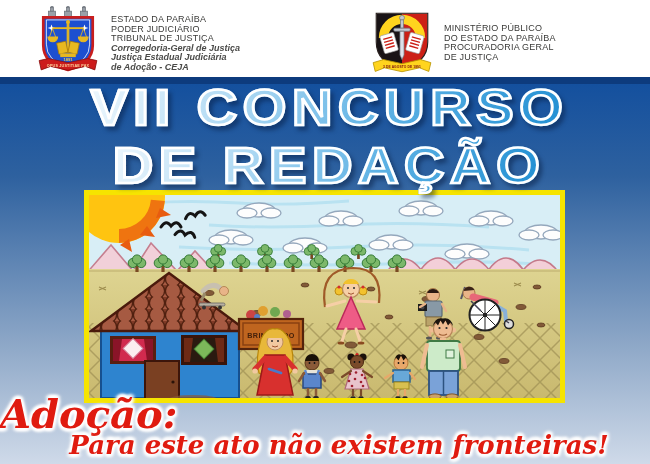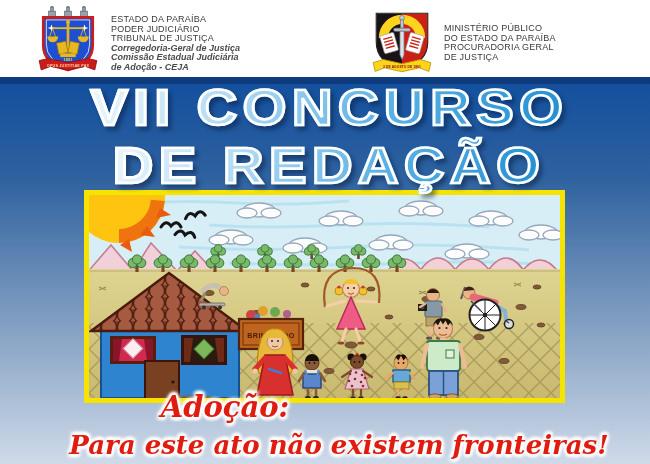--- a/index.html
+++ b/index.html
@@ -35,21 +35,21 @@
   }
   .drawing-frame svg{display:block;}
   
   .tagline{position:absolute;left:0;top:0;width:650px;height:464px;pointer-events:none;z-index:3;}
   .tagline-1,.tagline-2{
     position:absolute;font-family:"DejaVu Serif","Liberation Serif",serif;
     font-style:italic;font-weight:bold;color:#e01b10;
     text-shadow:0 0 3px #fff,0 0 6px #fff,2px 2px 3px #fff,-2px -2px 3px #fff,2px -2px 3px #fff,-2px 2px 3px #fff,0 3px 3px #fff,0 -3px 3px #fff;
     white-space:nowrap;
   }
-  .tagline-1{top:390px;left:0;width:450px;text-align:center;font-size:29px;}
+  .tagline-1{top:390px;left:0;width:450px;text-align:left;font-size:40px;}
   .tagline-2{top:430px;left:0;width:650px;text-align:center;font-size:26px;transform:translateX(14px);}
 </style>
 </head>
 <body>
 
 <div class="poster">
 
   <div class="header">
 
     <div class="org org-left">
@@ -84,21 +84,21 @@
         </g>
         <text x="30" y="53.4" font-size="4" font-weight="bold" fill="#f5ce4a" text-anchor="middle">1891</text>
         <path d="M2,53 L11,51 L30,55 L49,51 L58,53 L56,62 L47,58.6 L30,62.4 L13,58.6 L4,62 Z" fill="#cc1b1b" stroke="#8a0f0f" stroke-width="0.8"></path>
         <text x="30" y="59.4" font-size="3.6" font-weight="bold" fill="#ffd9a0" text-anchor="middle" letter-spacing="0.2">OPUS JUSTITIAE PAX</text>
       </svg>
       <div class="org-text">
         <div class="org-line">ESTADO DA PARAÍBA</div>
         <div class="org-line">PODER JUDICIÁRIO</div>
         <div class="org-line">TRIBUNAL DE JUSTIÇA</div>
         <div class="org-subline">Corregedoria-Geral de Justiça</div>
-        <div class="org-subline">Comissão Estadual Judiciária</div>
+        <div class="org-subline">Justiça Estadual Judiciária</div>
         <div class="org-subline">de Adoção - CEJA</div>
       </div>
     </div>
 
     <div class="org org-right">
       <svg width="62" height="68" viewBox="0 0 60 66">
         <defs>
             <clipPath id="shieldR">
               <path d="M5,7 H55 V35 Q55,55 30,61.5 Q5,55 5,35 Z"></path>
             </clipPath>

